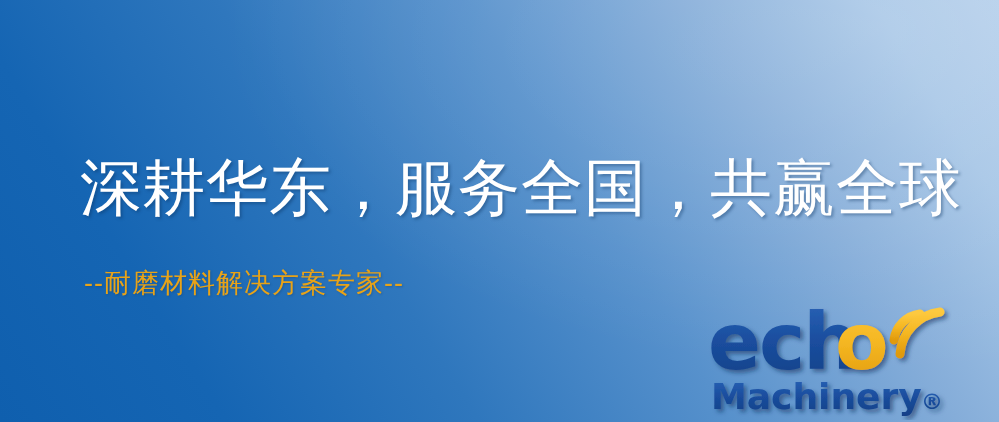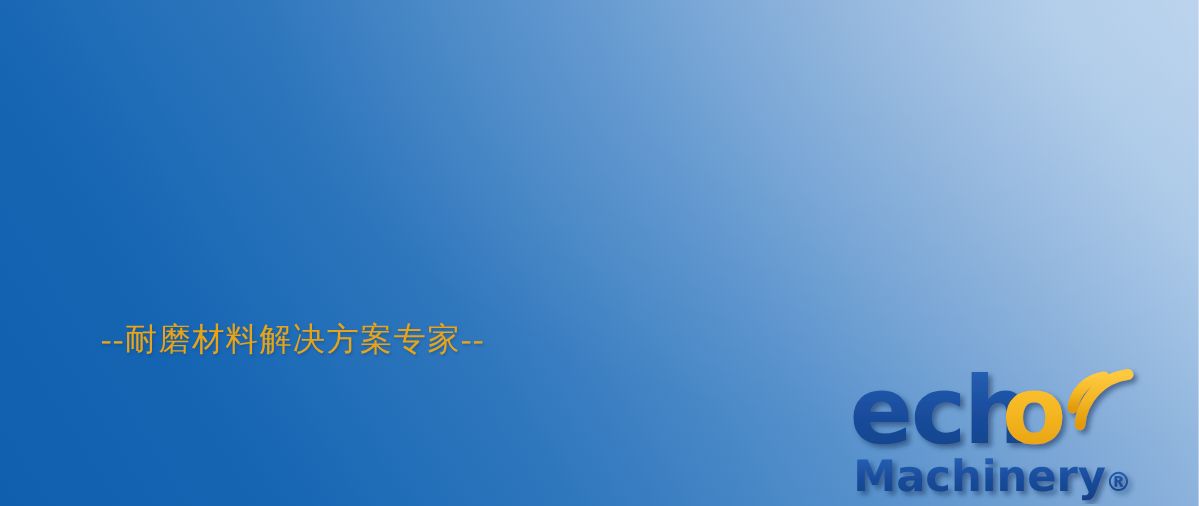--- a/index.html
+++ b/index.html
@@ -45,21 +45,21 @@
     color: #ffffff;
     white-space: nowrap;
     text-shadow: 2px 2px 3px rgba(10, 50, 95, 0.38);
     z-index: 3;
   }
 
   .subtitle {
     position: absolute;
     left: 84px;
     top: 266px;
-    font-family: Liberation Serif, serif;
+    font-family: Liberation Sans, sans-serif;
     font-size: 27px;
     line-height: 34px;
     letter-spacing: 1px;
     color: #e8a317;
     white-space: nowrap;
     text-shadow: 1px 1px 2px rgba(20, 55, 100, 0.30);
     z-index: 3;
   }
 
   
@@ -71,20 +71,21 @@
     height: 128px;
     z-index: 4;
   }
   .logo svg { display: block; width: 248px; height: 128px; }
 </style>
 </head>
 <body>
 
 <div id="banner">
 
+  <div class="headline">深耕华东，服务全国，共赢全球</div>
 
   <div class="subtitle">--耐磨材料解决方案专家--</div>
 
   <div class="logo">
     <svg viewBox="0 0 248 128" xmlns="http://www.w3.org/2000/svg" aria-hidden="true">
       <defs>
         <filter id="dropsh" x="-25%" y="-25%" width="165%" height="165%">
           <feDropShadow dx="3" dy="3" stdDeviation="2.2" flood-color="#16335c" flood-opacity="0.55"></feDropShadow>
         </filter>
         <linearGradient id="blueGrad" x1="0" y1="0" x2="0" y2="1">

